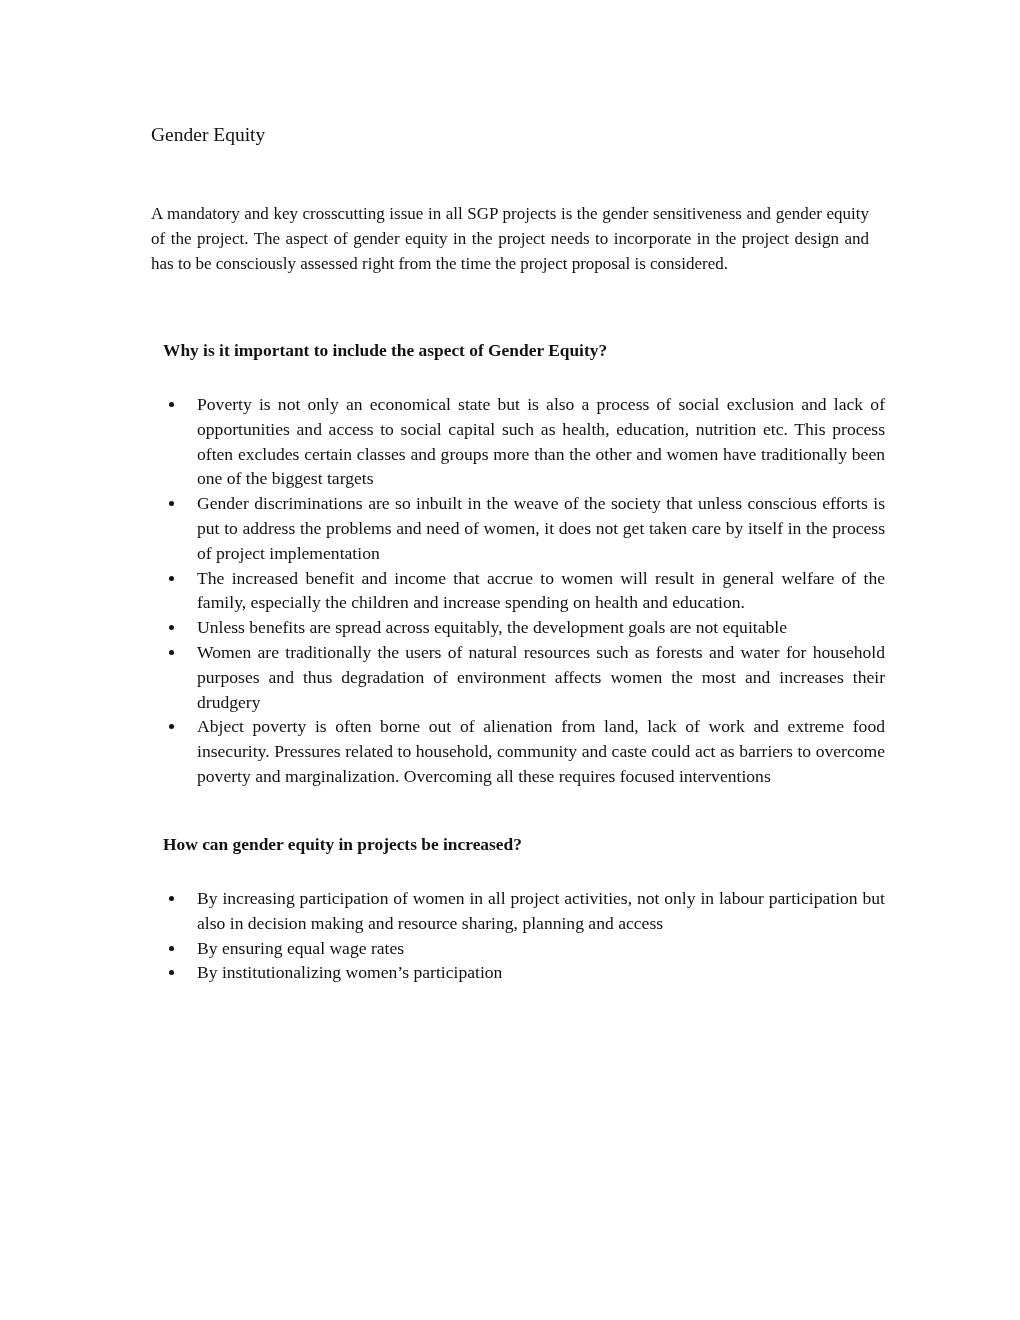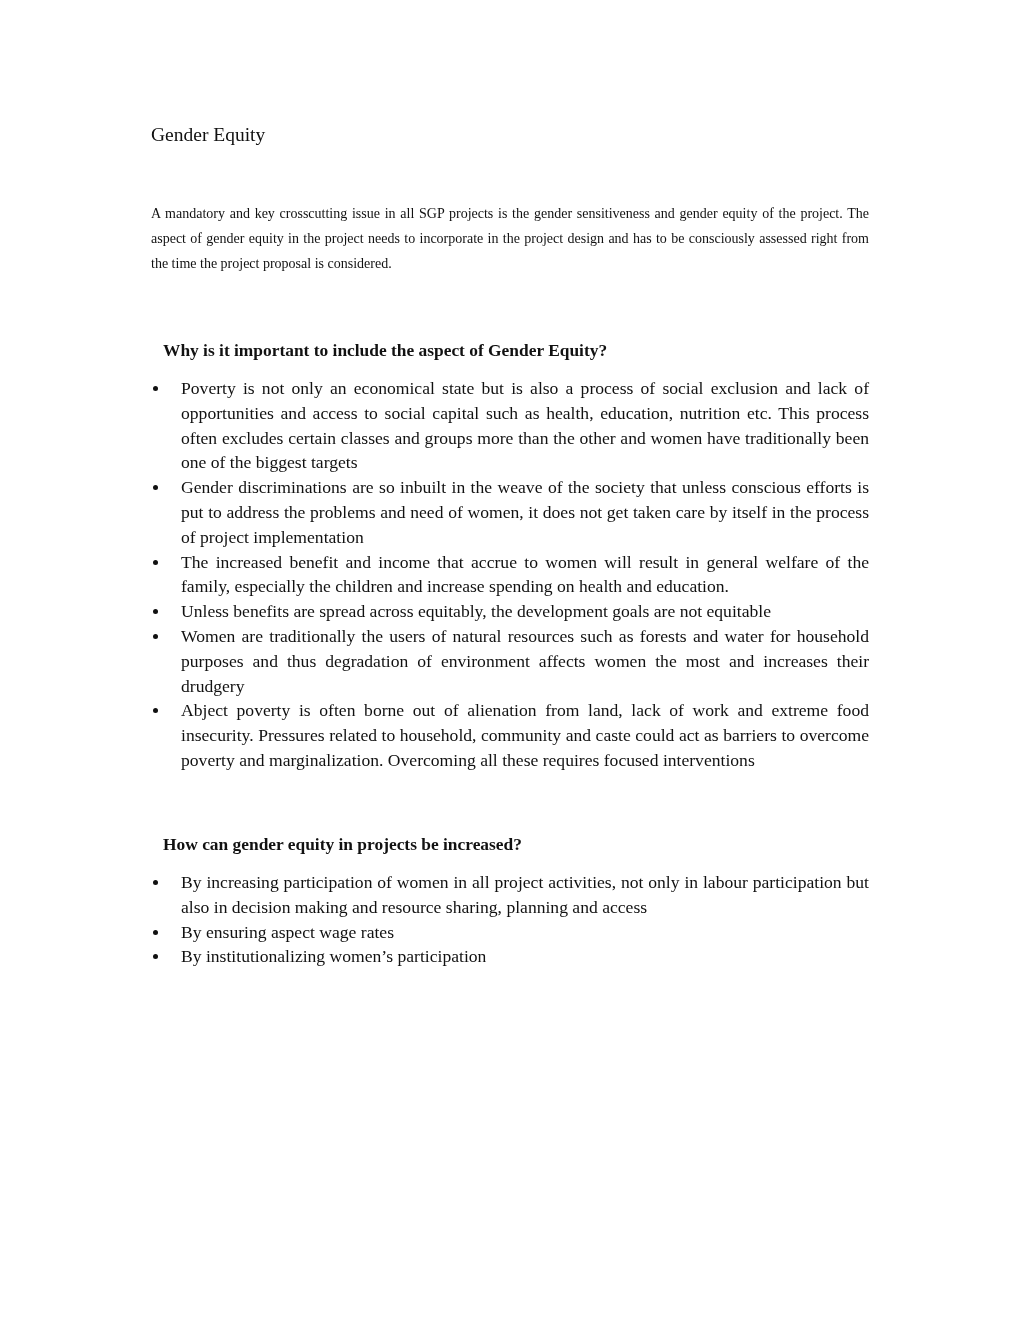--- a/index.html
+++ b/index.html
@@ -31,40 +31,40 @@
       font-size: 19.5px;
       line-height: 26px;
       margin: 0;
     }
     .intro {
       position: absolute;
       top: 202px;
       left: 0;
       width: 718px;
       margin: 0;
-      font-size: 14px;
+      font-size: 17px;
       line-height: 24.8px;
       text-align: justify;
     }
     .heading {
       position: absolute;
       left: 0;
       width: 718px;
       margin: 12px;
       font-weight: bold;
       font-size: 17.4px;
       line-height: 24.8px;
     }
     .h1 { top: 326px; }
     .h2 { top: 820px; }
     ul.bullets {
       position: absolute;
       left: 0;
       width: 718px;
-      margin: 0;
+      margin: 16px;
       padding: 0;
       list-style: none;
     }
     .list1 { top: 376px; }
     .list2 { top: 870px; }
     ul.bullets li {
       position: relative;
       padding-left: 30px;
       font-size: 17.6px;
       line-height: 24.8px;
@@ -129,21 +129,21 @@
 
   <h2 class="heading h2">How can gender equity in projects be increased?</h2>
 
   <ul class="bullets list2">
     <li>
       <span class="bullet"></span>
       <span>By increasing participation of women in all project activities, not only in labour participation but also in decision making and resource sharing, planning and access</span>
     </li>
     <li>
       <span class="bullet"></span>
-      <span>By ensuring aspect wage rates</span>
+      <span>By ensuring equal wage rates</span>
     </li>
     <li>
       <span class="bullet"></span>
       <span>By institutionalizing women’s participation</span>
     </li>
   </ul>
 
 </div>
 
 </body></html>

